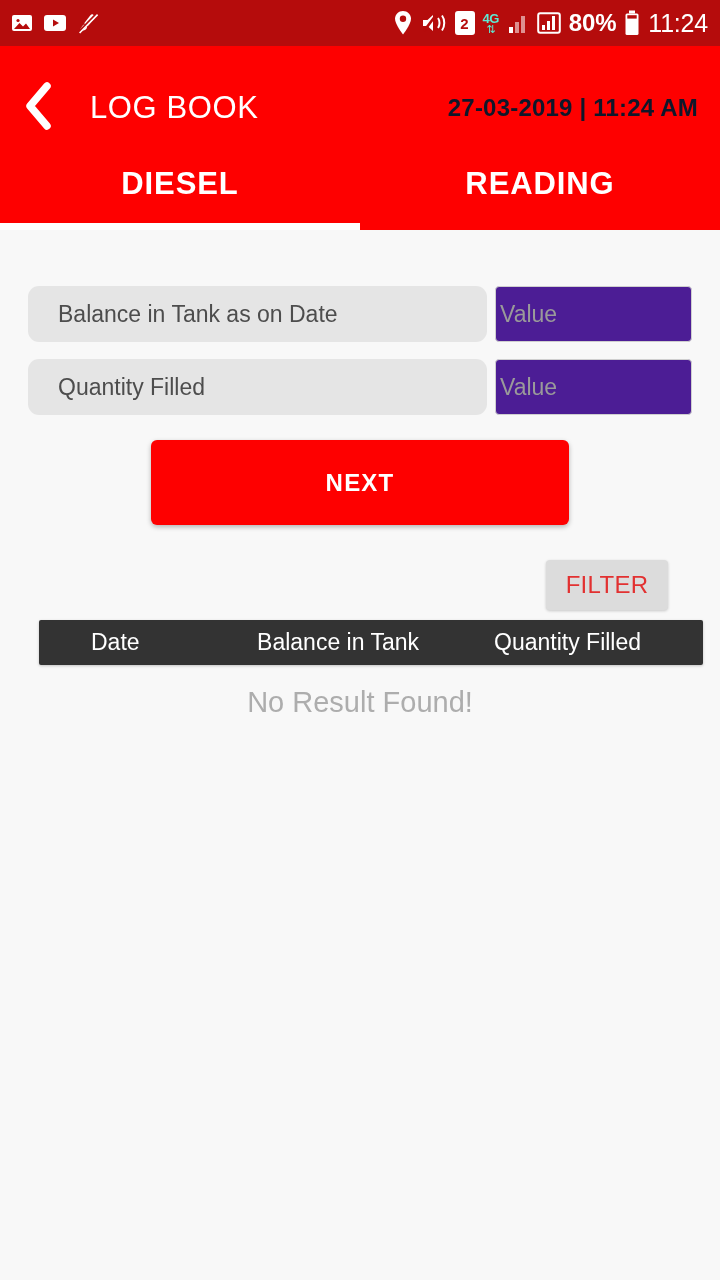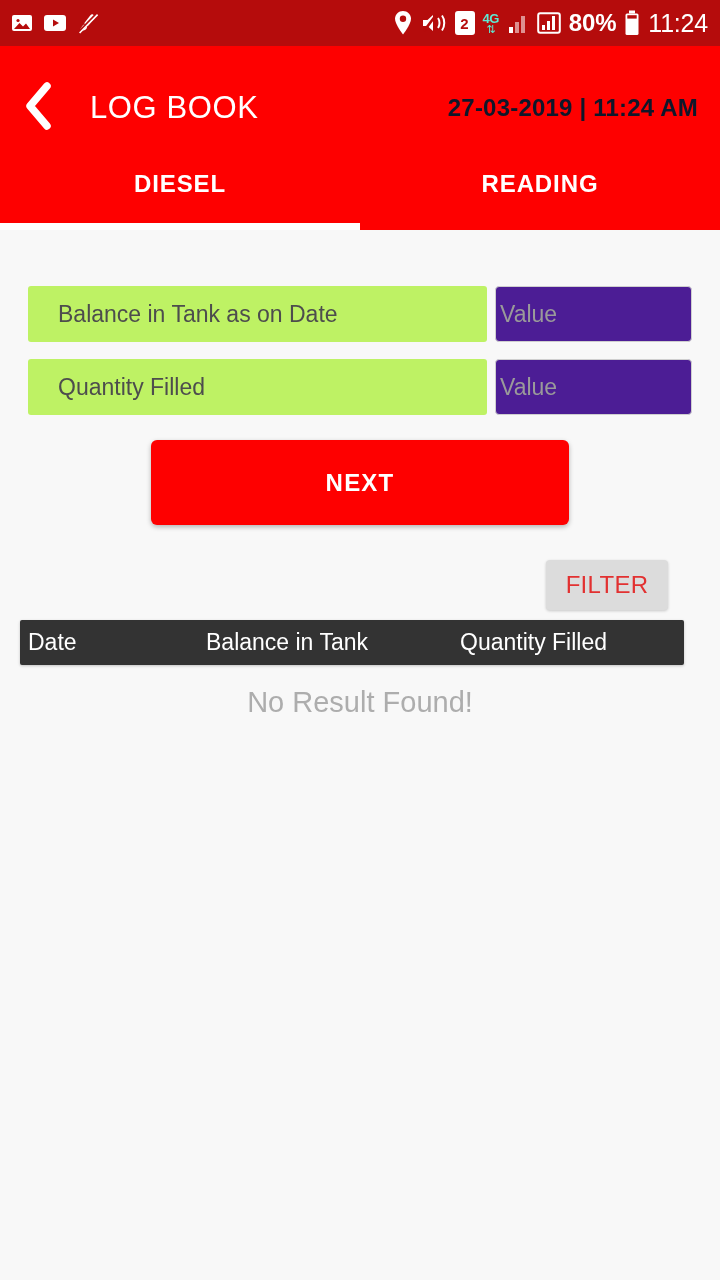--- a/index.html
+++ b/index.html
@@ -137,21 +137,21 @@
   .tab {
     flex: 1 1 50%;
     display: flex;
     align-items: center;
     justify-content: center;
     position: relative;
     cursor: pointer;
   }
   .tab-label {
     color: #ffffff;
-    font-size: 24px;
+    font-size: 31px;
     font-weight: bold;
     letter-spacing: 0.9px;
   }
   .tab.inactive .tab-label { color: #ffffff; }
   .tab-indicator {
     position: absolute;
     bottom: 0;
     left: 0;
     width: 100%;
     height: 7px;
@@ -168,22 +168,22 @@
     display: flex;
     align-items: center;
     margin: 0 28px;
     height: 56px;
   }
   .form-row.row1 { margin-top: 49px; }
   .form-row.row2 { margin-top: 17px; }
   .field-label {
     width: 459px;
     height: 56px;
-    background: #bef264;
-    border-radius: 3px;
+    background: #e5e5e5;
+    border-radius: 11px;
     display: flex;
     align-items: center;
     padding-left: 30px;
     color: #4d4d4d;
     font-size: 23px;
   }
   .field-input {
     width: 197px;
     height: 56px;
     margin-left: 8px;
@@ -238,28 +238,29 @@
     cursor: pointer;
     display: flex;
     align-items: center;
     justify-content: center;
   }
 
   
   .table-head {
     position: absolute;
     top: 620px;
-    left: 20px;
+    left: 39px;
     width: 664px;
     height: 45px;
     background: #333333;
     border-radius: 2px;
     display: flex;
     align-items: center;
     box-shadow: 0 1px 3px rgba(0,0,0,0.22);
+    padding-left: 44px;
   }
   .th {
     color: #ffffff;
     font-size: 23px;
     white-space: nowrap;
   }
   .th.c1 { width: 186px; padding-left: 8px; }
   .th.c2 { width: 254px; }
   .th.c3 { width: 224px; }
 

